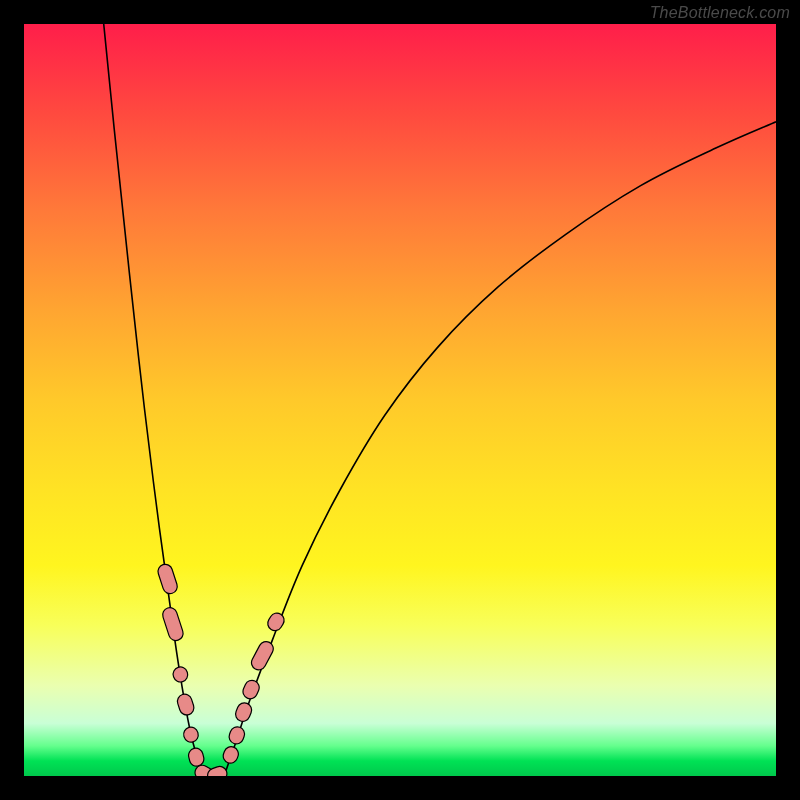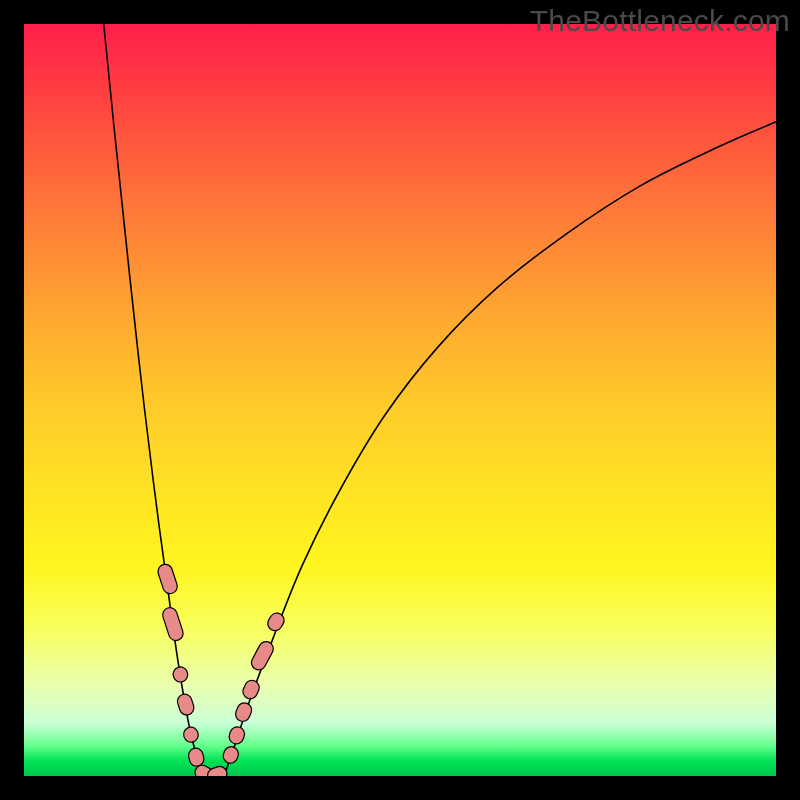--- a/index.html
+++ b/index.html
@@ -37,24 +37,25 @@
       #64ff8d 96%,
       #00e255 98%,
       #00c84c 100%
     );
   }
   .watermark {
     position: absolute;
     top: 4px;
     right: 10px;
     color: #4a4a4a;
-    font-size: 30px;
+    font-size: 16px;
     letter-spacing: 0.2px;
     font-weight: 500;
     user-select: none;
+    font-style: italic;
   }
   svg.plot {
     position: absolute;
     left: 0; top: 0;
     width: 752px;
     height: 752px;
     overflow: visible;
   }
   .curve {
     fill: none;

